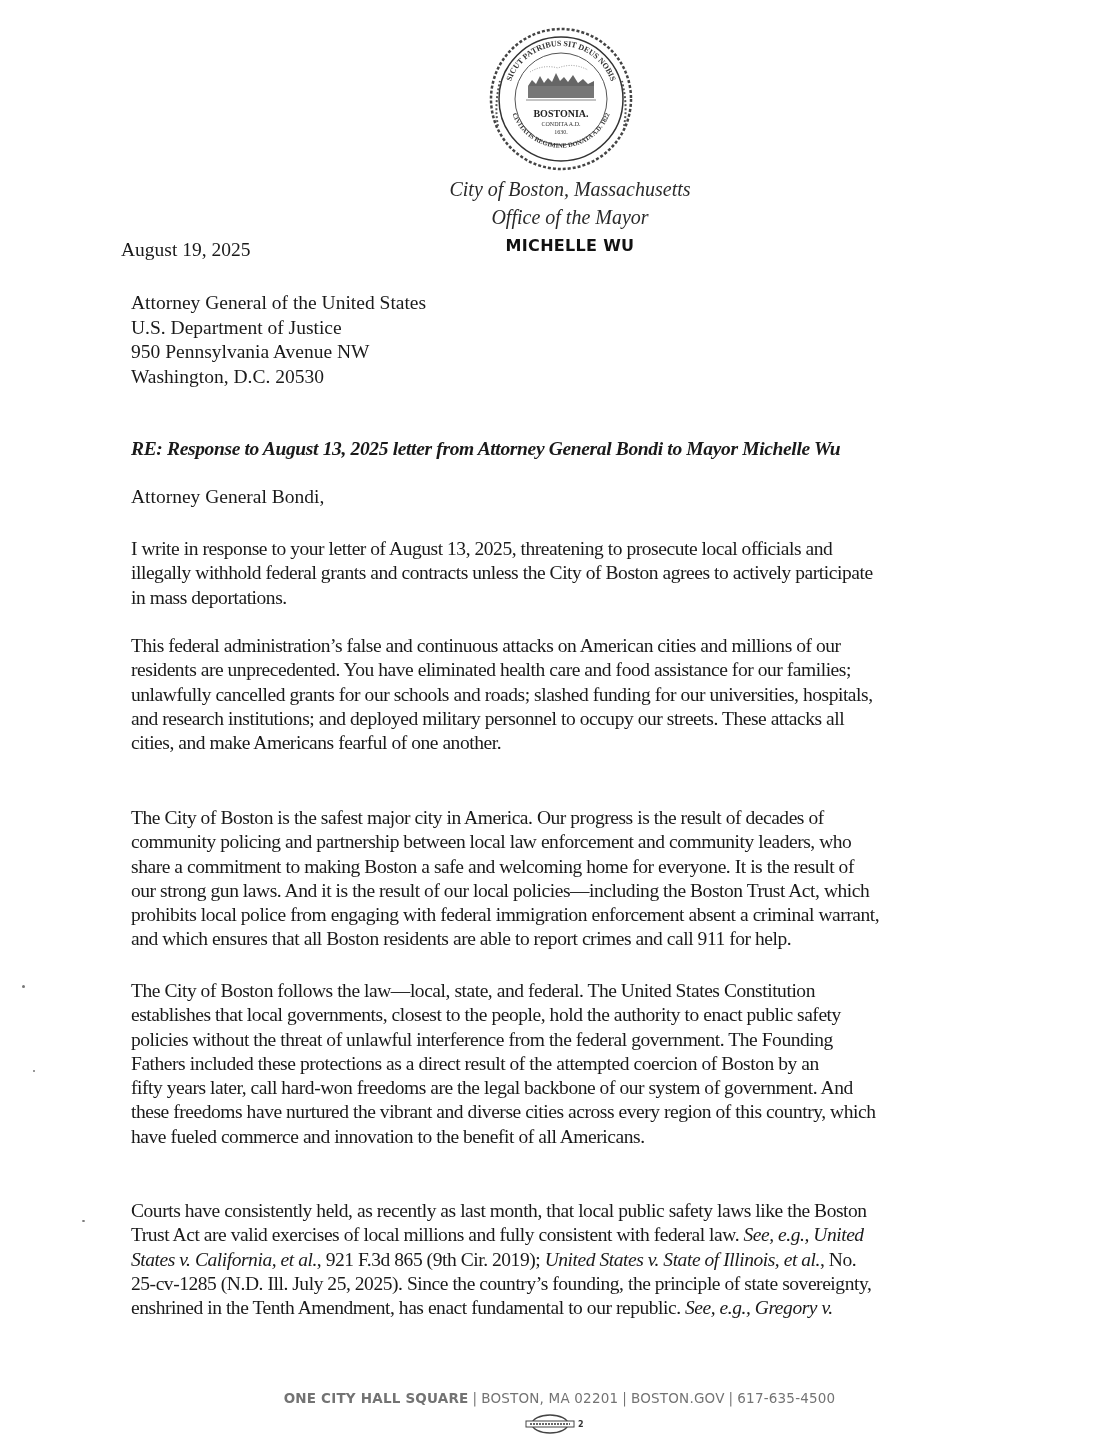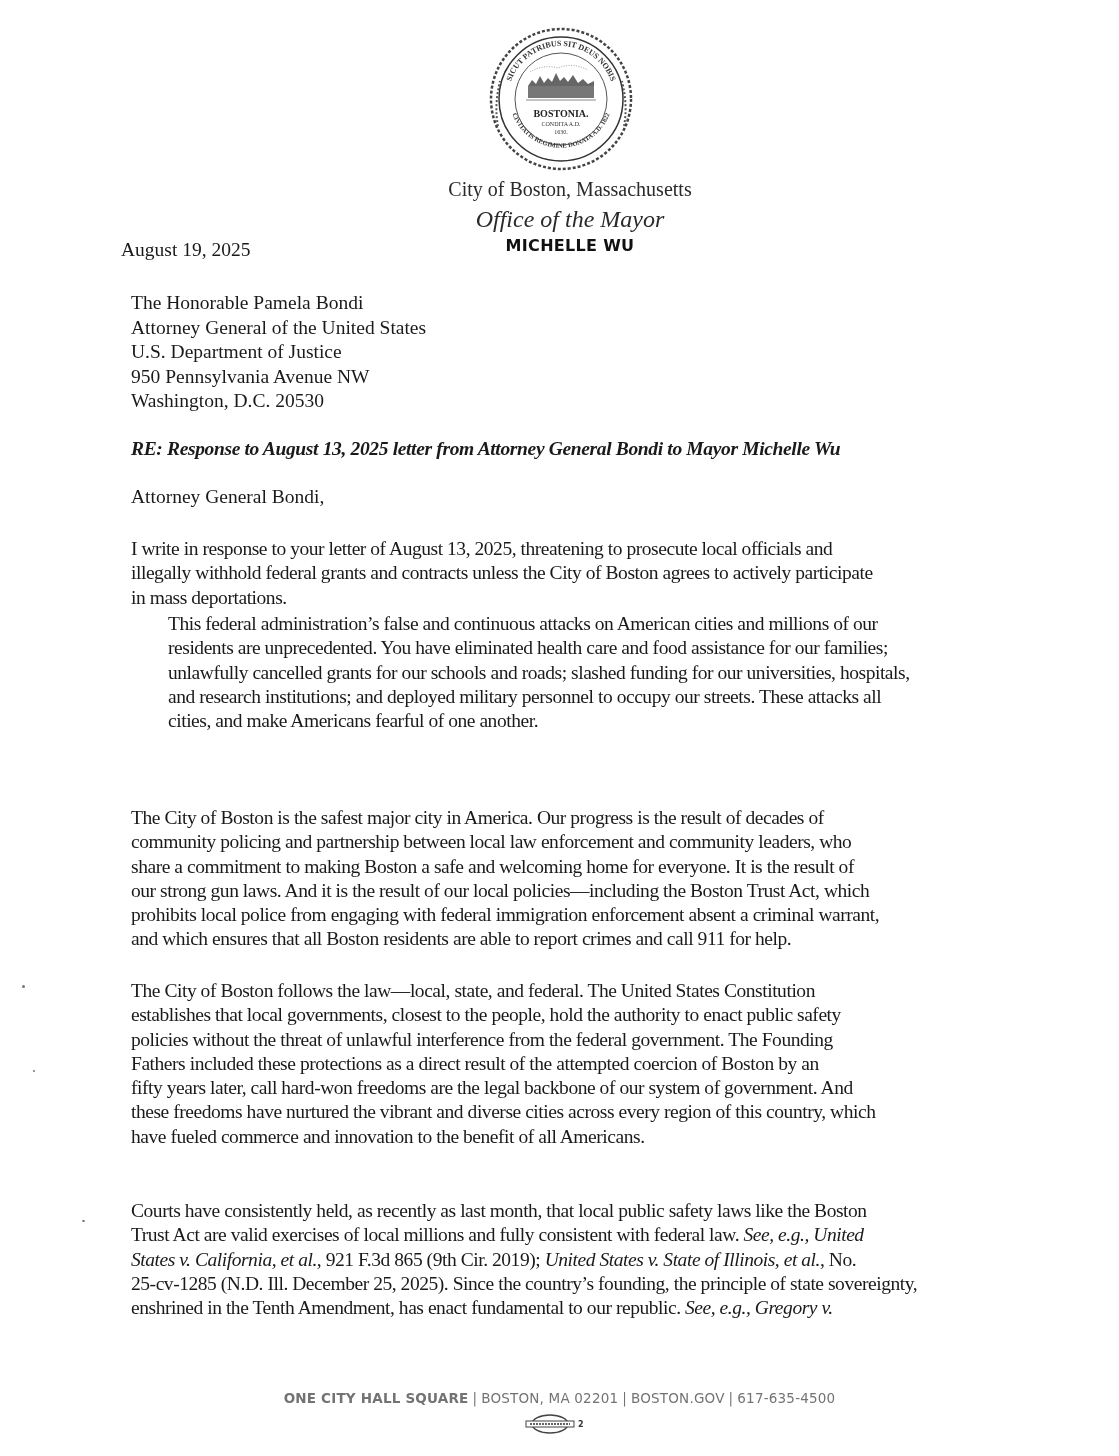--- a/index.html
+++ b/index.html
@@ -7,22 +7,22 @@
     width: 1119px; height: 1456px; position: relative; overflow: hidden;
     font-family: "Liberation Serif", "DejaVu Serif", serif;
     color: #1a1a1a;
   }
   .seal {
     position: absolute; left: 488px; top: 26px; width: 146px; height: 146px;
   }
   .letterhead {
     position: absolute; left: 380px; width: 380px; text-align: center;
   }
-  .lh-city { top: 178px; font-size: 20px; color: #2a2a2a; }
-  .lh-office { top: 206px; font-style: italic; font-size: 24px; color: #2a2a2a; }
+  .lh-city { top: 178px; font-style: italic; font-size: 20px; color: #2a2a2a; }
+  .lh-office { top: 206px; font-style: italic; font-size: 20px; color: #2a2a2a; }
   .lh-mayor {
     top: 236px; font-family: "DejaVu Sans", "Liberation Sans", sans-serif;
     font-weight: bold; font-size: 16px; letter-spacing: 0.3px; color: #111;
   }
   .date {
     position: absolute; left: 121px; top: 239px; font-size: 19.5px;
   }
   .address {
     position: absolute; left: 131px; top: 291px; font-size: 19.5px; line-height: 24.5px;
   }
@@ -33,21 +33,21 @@
   }
   .salutation {
     position: absolute; left: 131px; top: 486px; font-size: 19.5px;
   }
   .para {
     position: absolute; left: 131px; width: 870px; font-size: 19.5px;
     line-height: 24.3px; letter-spacing: -0.45px;
   }
   .para .ln { display: block; white-space: nowrap; }
   .p1 { top: 537px; }
-  .p2 { top: 612px; margin-left: 37px; }
+  .p2 { top: 634px; }
   .p3 { top: 806px; }
   .p4 { top: 979px; }
   .p5 { top: 1199px; }
   i { font-style: italic; }
   .footer {
     position: absolute; left: 0; width: 1119px; top: 1390px; text-align: center;
     font-family: "DejaVu Sans", "Liberation Sans", sans-serif; font-size: 13.5px;
     color: #737373; letter-spacing: 0.2px;
   }
   .footer b { font-weight: bold; }
@@ -85,21 +85,20 @@
   <path d="M10 100 Q6 80 12 55 M136 100 Q140 80 134 55" fill="none" stroke="#555" stroke-width="2" stroke-dasharray="2 2"></path>
 </svg>
 
 <div class="letterhead lh-city">City of Boston, Massachusetts</div>
 <div class="letterhead lh-office">Office of the Mayor</div>
 <div class="letterhead lh-mayor">MICHELLE WU</div>
 
 <div class="date">August 19, 2025</div>
 
 <div class="address">
-  <div>The Honorable Pamela Bondi</div>
   <div>Attorney General of the United States</div>
   <div>U.S. Department of Justice</div>
   <div>950 Pennsylvania Avenue NW</div>
   <div>Washington, D.C. 20530</div>
 </div>
 
 <div class="re-line">RE:  Response to August 13, 2025 letter from Attorney General Bondi to Mayor Michelle Wu</div>
 
 <div class="salutation">Attorney General Bondi,</div>
 
@@ -133,21 +132,21 @@
   <span class="ln">Fathers included these protections as a direct result of the attempted coercion of Boston by an</span>
   <span class="ln">fifty years later, call hard-won freedoms are the legal backbone of our system of government. And</span>
   <span class="ln">these freedoms have nurtured the vibrant and diverse cities across every region of this country, which</span>
   <span class="ln">have fueled commerce and innovation to the benefit of all Americans.</span>
 </div>
 
 <div class="para p5">
   <span class="ln">Courts have consistently held, as recently as last month, that local public safety laws like the Boston</span>
   <span class="ln"><span>Trust Act are valid exercises of local millions and fully consistent with federal law. </span><i>See, e.g., United</i></span>
   <span class="ln"><i>States v. California, et al.</i><span>, 921 F.3d 865 (9th Cir. 2019); </span><i>United States v. State of Illinois, et al.</i><span>, No.</span></span>
-  <span class="ln">25-cv-1285 (N.D. Ill. December 25, 2025). Since the country’s founding, the principle of state sovereignty,</span>
+  <span class="ln">25-cv-1285 (N.D. Ill. July 25, 2025). Since the country’s founding, the principle of state sovereignty,</span>
   <span class="ln"><span>enshrined in the Tenth Amendment, has enact fundamental to our republic. </span><i>See, e.g., Gregory v.</i></span>
 </div>
 
 <div class="footer">
   <b>ONE CITY HALL SQUARE</b><span class="sep">|</span><span>BOSTON, MA 02201</span><span class="sep">|</span><span>BOSTON.GOV</span><span class="sep">|</span><span>617-635-4500</span>
 </div>
 
 <svg class="footer-seal" viewBox="0 0 64 24">
   <ellipse cx="30" cy="12" rx="18" ry="9" fill="none" stroke="#444" stroke-width="1.5"></ellipse>
   <rect x="6" y="9" width="48" height="6" fill="#fff" stroke="#444" stroke-width="1"></rect>

